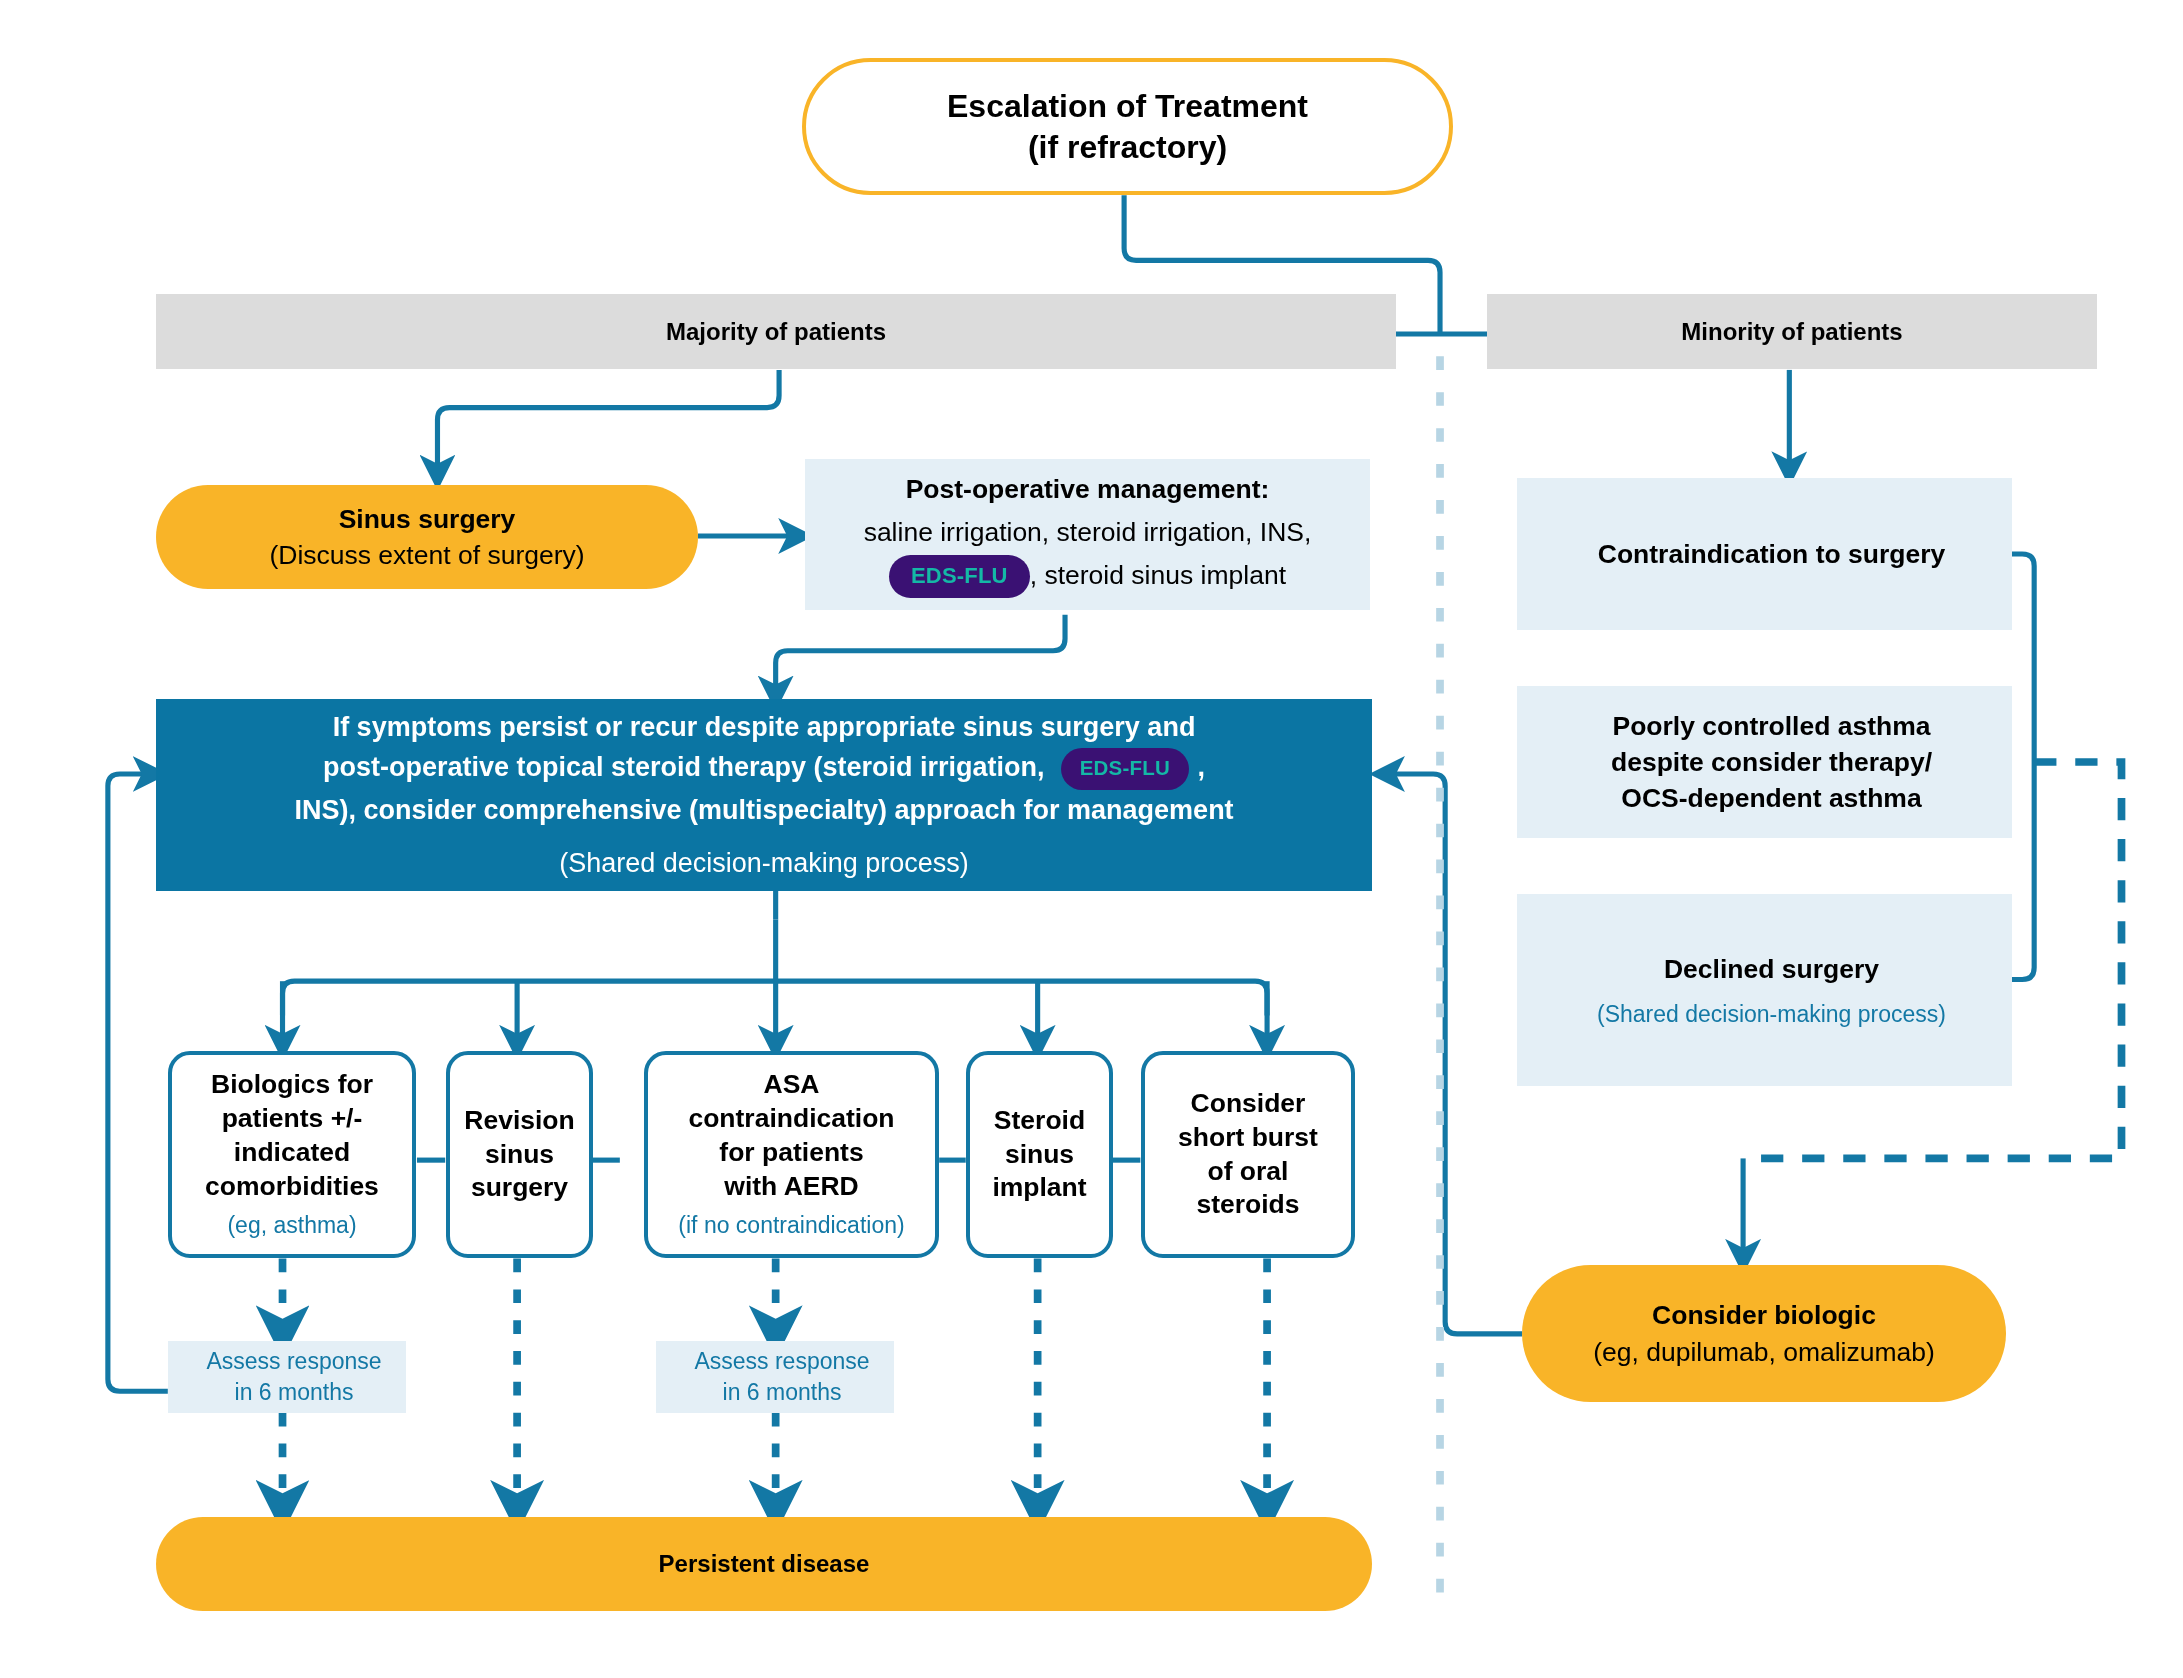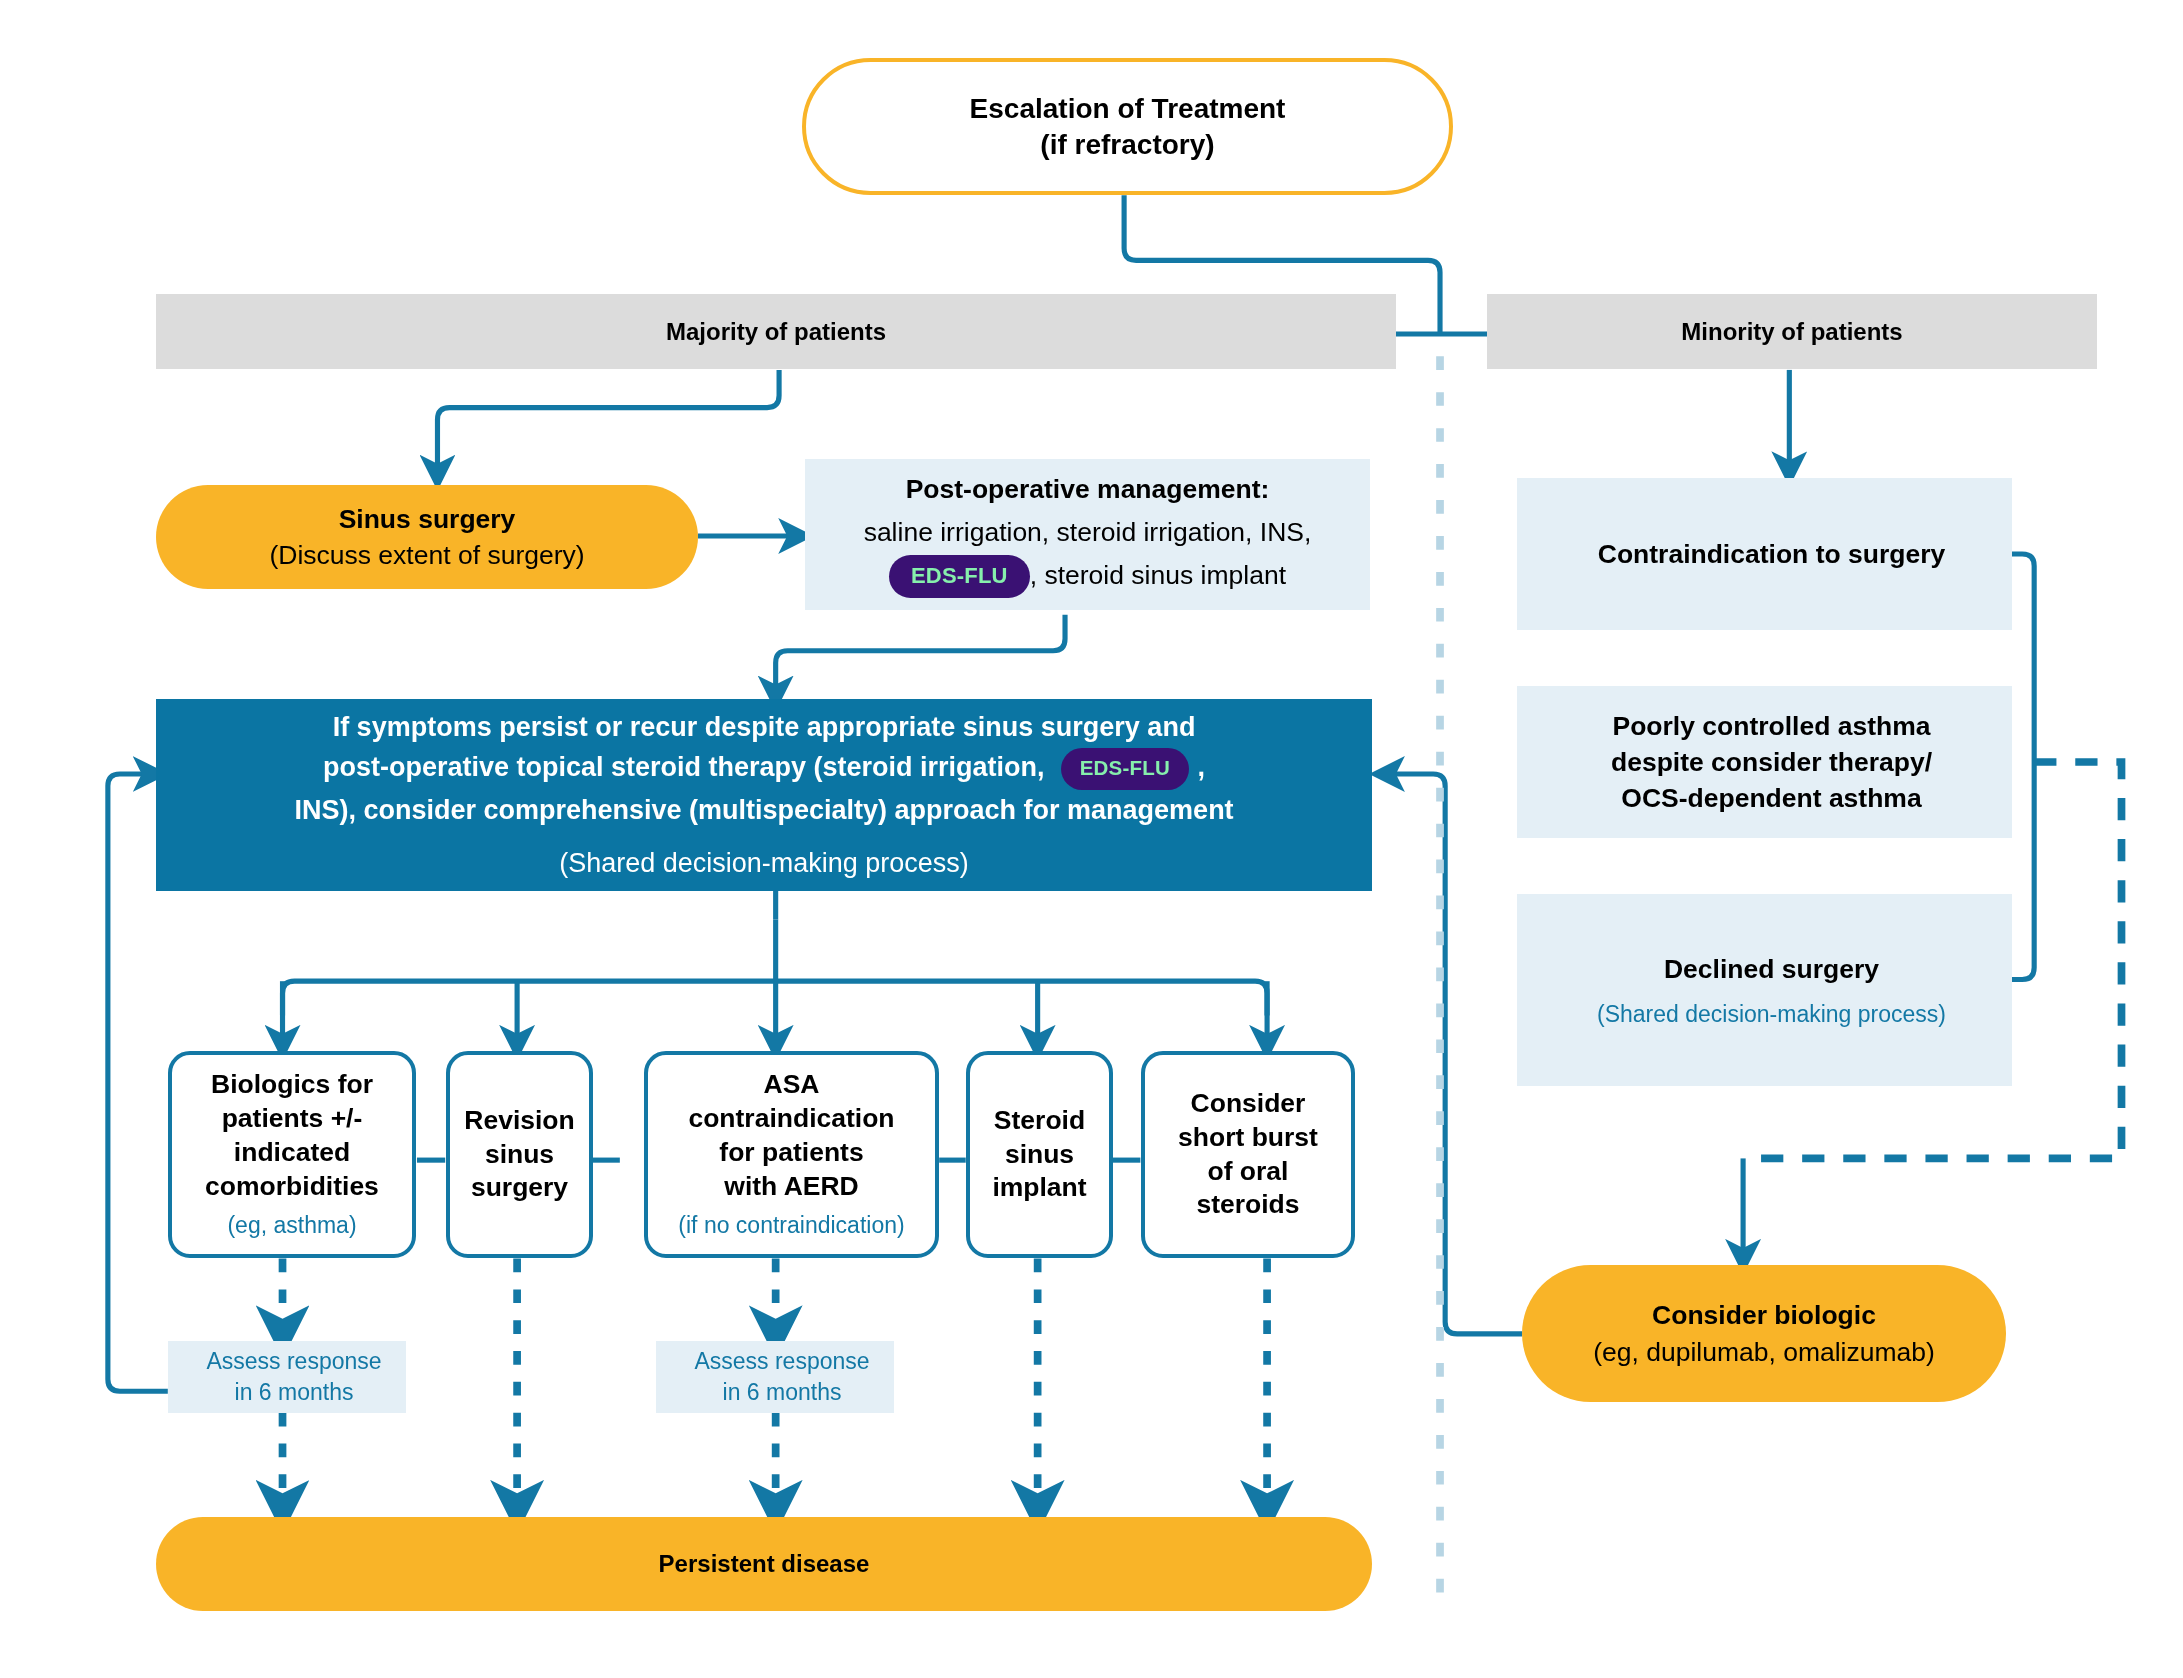--- a/index.html
+++ b/index.html
@@ -71,35 +71,35 @@
   }
   .t-subblue {
     font-weight: normal;
     color: #1378A5;
   }
   .t-white {
     color: #ffffff;
   }
 
   
-  .fs-hdr   { font-size: 28px; line-height: 1.28; }
+  .fs-hdr   { font-size: 32px; line-height: 1.28; }
   .fs-band  { font-size: 24px; line-height: 1.3; }
   .fs-body  { font-size: 26.5px; line-height: 1.36; }
   .fs-big   { font-size: 27px; line-height: 1.5; }
   .fs-card  { font-size: 26.5px; line-height: 1.28; }
   .fs-small { font-size: 23px; line-height: 1.34; }
   .fs-assess{ font-size: 23px; line-height: 1.36; }
 
   .line { display: block; }
 
   
   .badge {
     display: inline-block;
     background: #3A1173;
-    color: #86efac;
+    color: #14b8a6;
     font-weight: bold;
     border-radius: 855px;
     letter-spacing: 0.2px;
     vertical-align: middle;
   }
   .badge-lg { font-size: 22px; padding: 6px 22px 7.7px 22px; }
   .badge-md { font-size: 20.5px; padding: 5.1px 19px 6.8px 19px; }
 
   .inline-row {
     display: block;

